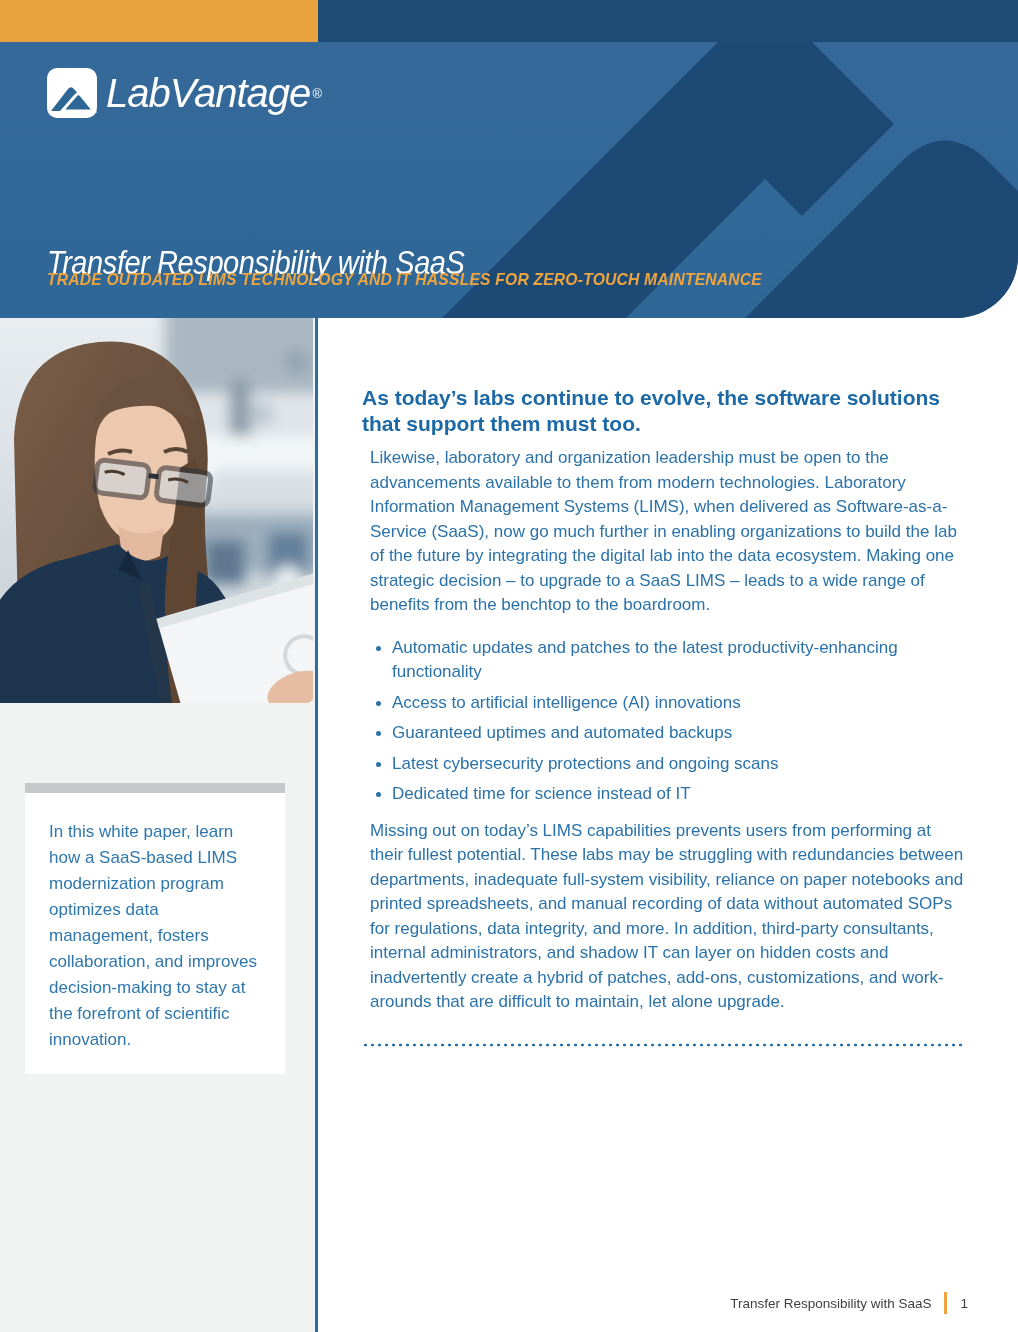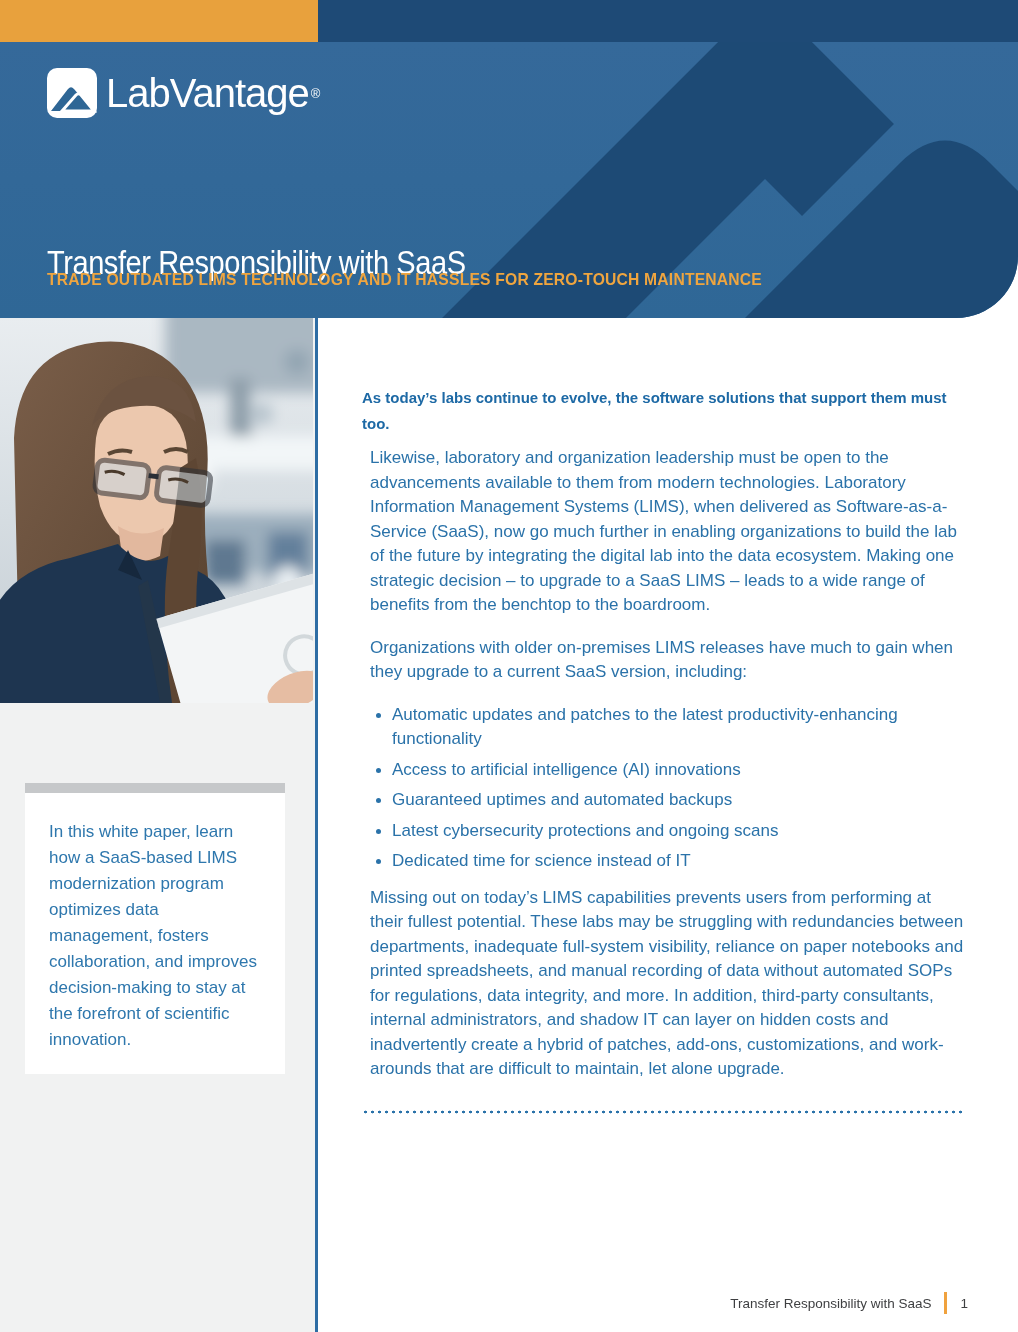--- a/index.html
+++ b/index.html
@@ -7,21 +7,21 @@
         font-family:"Liberation Sans","DejaVu Sans",sans-serif;}
 
   
   .topstrip{position:absolute;top:0;left:0;width:1018px;height:42px;}
   .topstrip .orange{position:absolute;left:0;top:0;width:318px;height:42px;background:#E8A13D;}
   .topstrip .navy{position:absolute;left:318px;top:0;width:700px;height:42px;background:#1E4A76;}
 
   
   .header{position:absolute;top:42px;left:0;width:1018px;height:276px;
           background:linear-gradient(180deg,#35699A 0%,#2F6796 100%);
-          border-bottom-right-radius:62px;overflow:hidden;}
+          border-bottom-right-radius:62px;overflow:hidden;font-style:italic;}
   .header-deco{position:absolute;top:0;left:0;width:1018px;height:276px;}
   .logo{position:absolute;left:47px;top:26px;display:flex;align-items:center;color:#ffffff;}
   .logo-mark{width:50px;height:50px;margin-right:9px;display:block;}
   .logo-text{font-size:40px;letter-spacing:-1px;line-height:50px;}
   .logo-reg{font-size:13px;vertical-align:26px;margin-left:2px;}
   .title{position:absolute;left:47px;top:180px;color:#ffffff;font-size:33px;font-weight:400;
          letter-spacing:-0.5px;transform:scaleX(.88);transform-origin:0 50%;white-space:nowrap;}
   .subtitle{position:absolute;left:47px;top:228px;color:#EFA53F;font-size:16.5px;font-weight:700;
             transform:scaleX(.95);transform-origin:0 50%;white-space:nowrap;letter-spacing:.2px;}
 
@@ -29,21 +29,21 @@
   .content{position:absolute;top:318px;left:0;width:1018px;height:1014px;}
   .left-col{position:absolute;left:0;top:0;width:315px;height:1014px;background:#F1F2F2;}
   .photo{position:absolute;left:0;top:0;width:313px;height:385px;overflow:hidden;background:#cfd6db;}
   .vdivider{position:absolute;left:315px;top:0;width:3px;height:1014px;background:#2E6DA4;}
 
   .callout{position:absolute;left:25px;top:465px;width:260px;background:#ffffff;}
   .callout-bar{height:10px;background:#C6C8CA;}
   .callout p{margin:0;padding:26px 20px 21px 24px;color:#2E77AD;font-size:17px;line-height:26px;}
 
   .main{position:absolute;left:362px;top:0;width:604px;color:#2A72A9;}
-  .main h2{margin:67px 0 9px 0;color:#1D69A5;font-size:15px;line-height:26px;font-weight:700;}
+  .main h2{margin:67px 0 9px 0;color:#1D69A5;font-size:21px;line-height:26px;font-weight:700;}
   .main p{margin:0 0 18px 8px;font-size:17px;line-height:24.5px;}
   .main ul{margin:2px 0 12px 0;padding-left:30px;}
   .main li{margin:0 0 6px 0;font-size:17px;line-height:24.5px;}
   .main li::marker{color:#2A72A9;font-size:15px;}
   .dotted{margin-top:28px;height:4px;width:604px;
           background-image:radial-gradient(circle,#2A72A9 1.3px,transparent 1.6px);
           background-size:7px 4px;background-repeat:repeat-x;background-position:0 50%;}
 
   .footer{position:absolute;right:50px;top:1292px;display:flex;align-items:center;
           color:#3E3F41;font-size:13.5px;}
@@ -147,21 +147,20 @@
         <div class="callout-bar"></div>
         <p>In this white paper, learn how a SaaS-based LIMS modernization program optimizes data management, fosters collaboration, and improves decision-making to stay at the forefront of scientific innovation.</p>
       </div>
     </aside>
 
     <div class="vdivider"></div>
 
     <main class="main">
       <h2>As today’s labs continue to evolve, the software solutions that support them must too.</h2>
       <p>Likewise, laboratory and organization leadership must be open to the advancements available to them from modern technologies. Laboratory Information Management Systems (LIMS), when delivered as Software-as-a-Service (SaaS), now go much further in enabling organizations to build the lab of the future by integrating the digital lab into the data ecosystem. Making one strategic decision – to upgrade to a SaaS LIMS – leads to a wide range of benefits from the benchtop to the boardroom.</p>
-      <p>Organizations with older on-premises LIMS releases have much to gain when they upgrade to a current SaaS version, including:</p>
       <ul>
         <li>Automatic updates and patches to the latest productivity-enhancing functionality</li>
         <li>Access to artificial intelligence (AI) innovations</li>
         <li>Guaranteed uptimes and automated backups</li>
         <li>Latest cybersecurity protections and ongoing scans</li>
         <li>Dedicated time for science instead of IT</li>
       </ul>
       <p>Missing out on today’s LIMS capabilities prevents users from performing at their fullest potential. These labs may be struggling with redundancies between departments, inadequate full-system visibility, reliance on paper notebooks and printed spreadsheets, and manual recording of data without automated SOPs for regulations, data integrity, and more. In addition, third-party consultants, internal administrators, and shadow IT can layer on hidden costs and inadvertently create a hybrid of patches, add-ons, customizations, and work-arounds that are difficult to maintain, let alone upgrade.</p>
       <div class="dotted"></div>
     </main>

